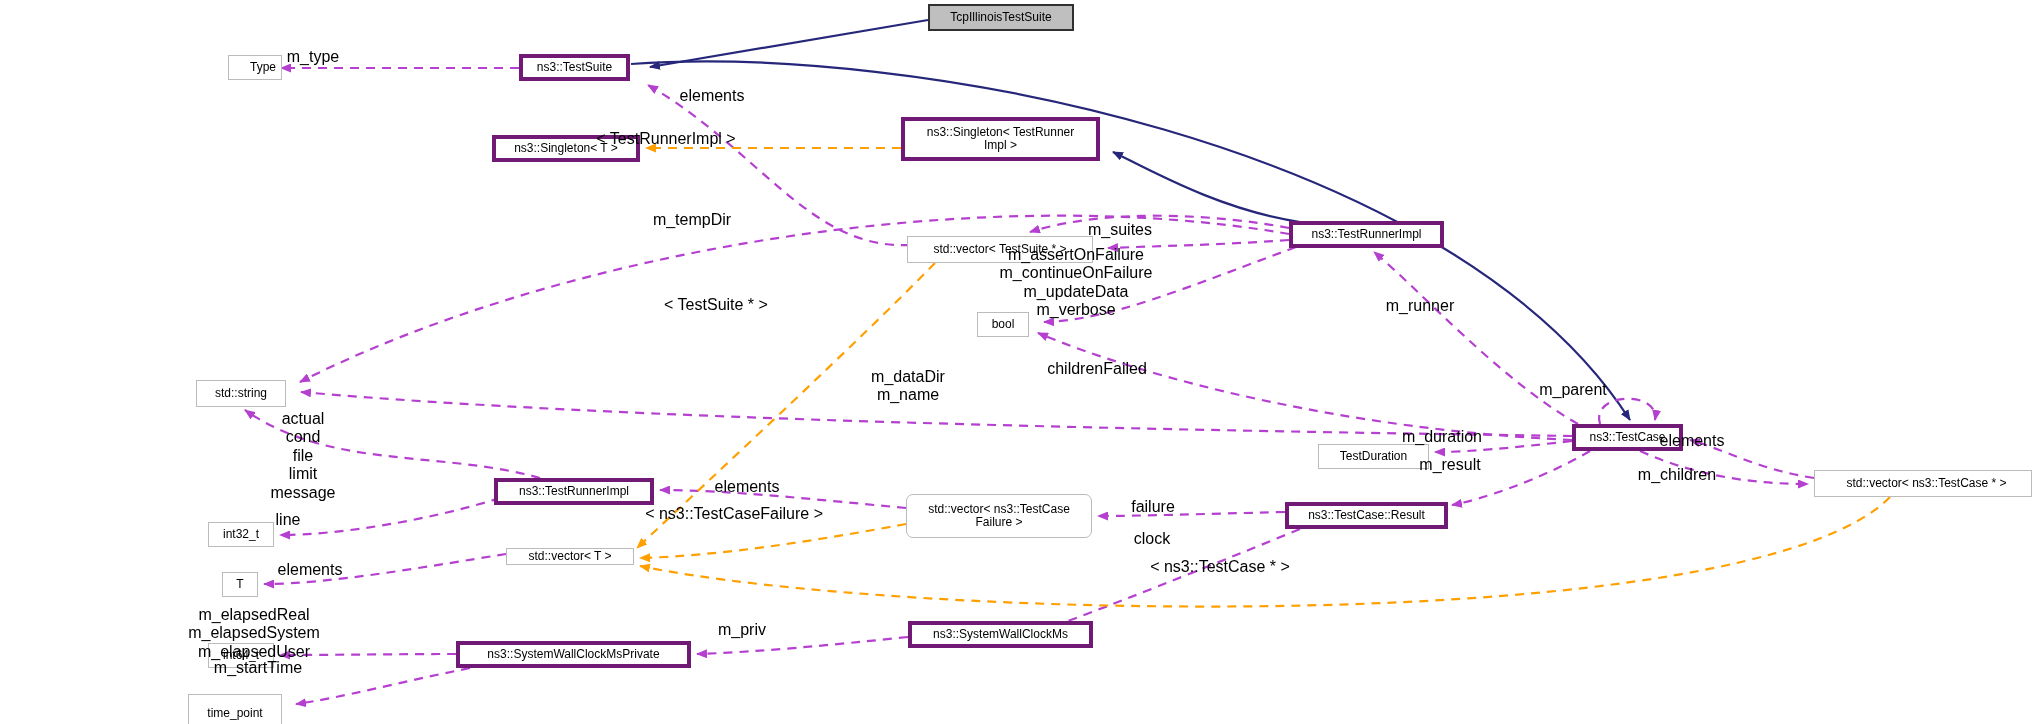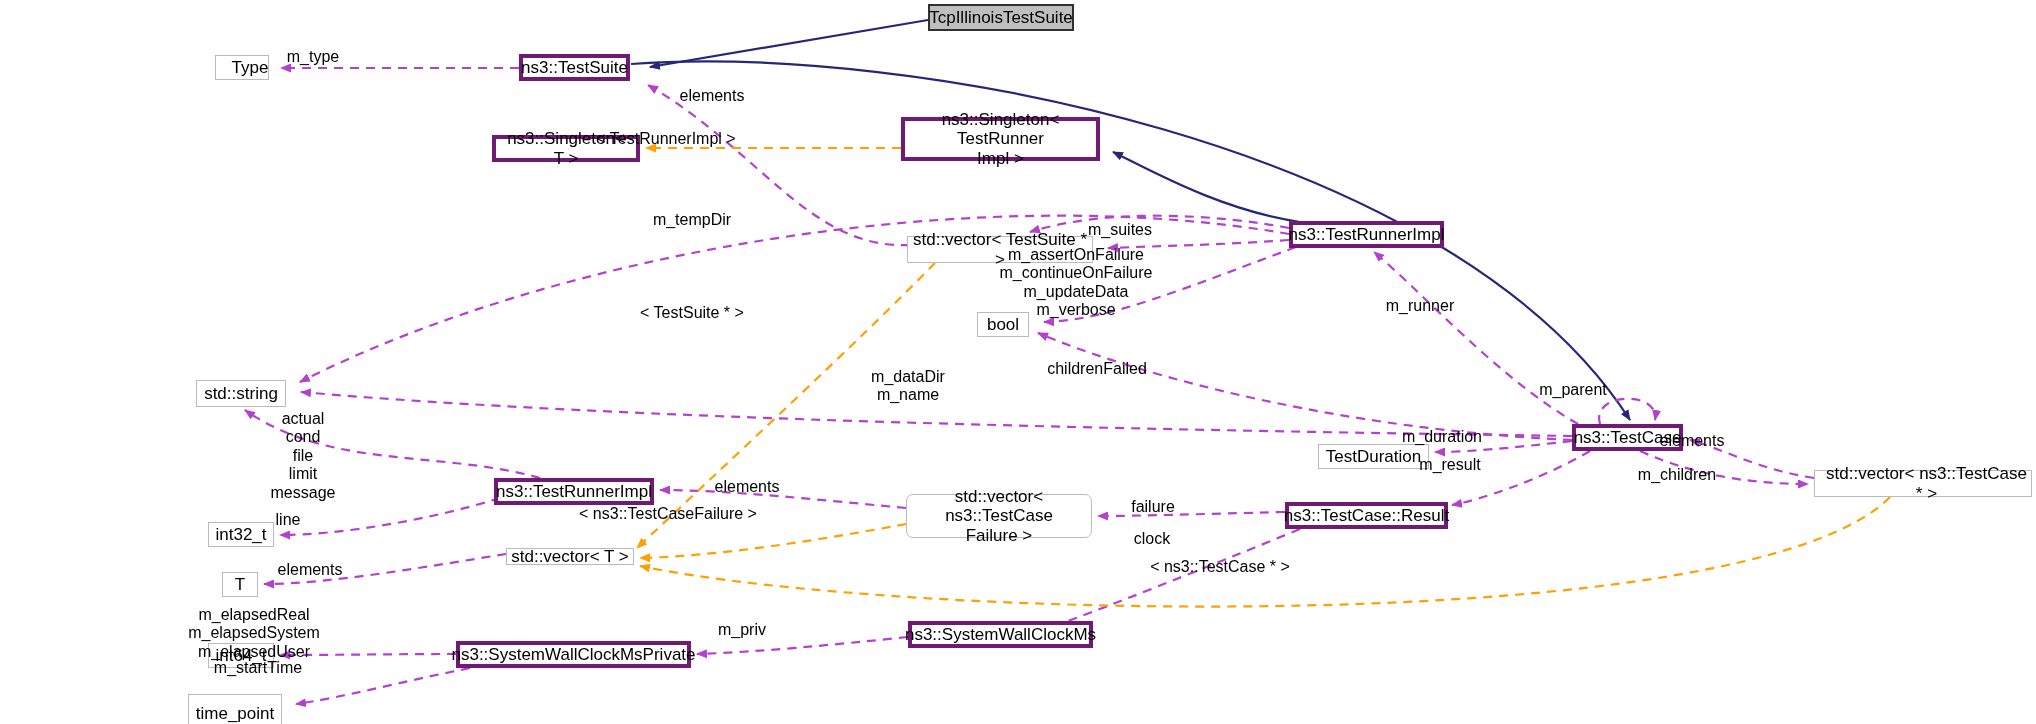--- a/index.html
+++ b/index.html
@@ -24,21 +24,21 @@
     height: 724px;
     pointer-events: none;
   }
   .node {
     position: absolute;
     box-sizing: border-box;
     display: flex;
     align-items: center;
     justify-content: center;
     text-align: center;
-    font-size: 17px;
+    font-size: 12px;
     line-height: 1.12;
     color: #000000;
     background: #ffffff;
     white-space: pre-line;
     padding: 1px 4px;
     z-index: 5;
   }
   
   .node.plain {
     border: 1px solid #bbbbbb;
@@ -145,21 +145,21 @@
 
       <path d="M935,263 C 860,340 720,470 637,548" marker-end="url(#arrow-tpl)"></path>
 
       <path d="M906,524 C 820,540 720,556 640,558" marker-end="url(#arrow-tpl)"></path>
 
       <path d="M1890,497 C 1750,640 900,620 640,566" marker-end="url(#arrow-tpl)"></path>
     </g>
   </svg>
 
   <div class="node current" style="left: 928px; top: 4px; width: 146px; height: 27px;">TcpIllinoisTestSuite</div>
-  <div class="node plain" style="left: 215px; top: 55px; width: 54px; height: 25px; padding-left: 20px;">Type</div>
+  <div class="node plain" style="left: 228px; top: 55px; width: 54px; height: 25px; padding-left: 20px;">Type</div>
   <div class="node klass" style="left: 519px; top: 54px; width: 111px; height: 27px;">ns3::TestSuite</div>
   <div class="node klass" style="left: 492px; top: 135px; width: 148px; height: 27px;">ns3::Singleton&lt; T &gt;</div>
   <div class="node klass" style="left: 901px; top: 117px; width: 199px; height: 44px;">ns3::Singleton&lt; TestRunner
 Impl &gt;</div>
   <div class="node plain" style="left: 907px; top: 236px; width: 186px; height: 27px;">std::vector&lt; TestSuite * &gt;</div>
   <div class="node klass" style="left: 1289px; top: 221px; width: 155px; height: 27px;">ns3::TestRunnerImpl</div>
   <div class="node plain" style="left: 977px; top: 312px; width: 52px; height: 25px;">bool</div>
   <div class="node plain" style="left: 196px; top: 380px; width: 90px; height: 27px;">std::string</div>
   <div class="node klass" style="left: 1572px; top: 424px; width: 111px; height: 27px;">ns3::TestCase</div>
   <div class="node plain" style="left: 1318px; top: 444px; width: 111px; height: 25px;">TestDuration</div>
@@ -178,37 +178,37 @@
 
   <div class="edge-label" style="left: 313px; top: 48px; width: 120px; margin-left: -60px;">m_type</div>
   <div class="edge-label" style="left: 712px; top: 87px; width: 120px; margin-left: -60px;">elements</div>
   <div class="edge-label" style="left: 666px; top: 130px; width: 200px; margin-left: -100px;">&lt; TestRunnerImpl &gt;</div>
   <div class="edge-label" style="left: 692px; top: 211px; width: 140px; margin-left: -70px;">m_tempDir</div>
   <div class="edge-label" style="left: 1120px; top: 221px; width: 120px; margin-left: -60px;">m_suites</div>
   <div class="edge-label" style="left: 1076px; top: 246px; width: 220px; margin-left: -110px;">m_assertOnFailure
 m_continueOnFailure
 m_updateData
 m_verbose</div>
-  <div class="edge-label" style="left: 692px; top: 296px; width: 180px; margin-left: -90px; margin-top: 8px;">&lt; TestSuite * &gt;</div>
+  <div class="edge-label" style="left: 716px; top: 296px; width: 180px; margin-left: -90px;">&lt; TestSuite * &gt;</div>
   <div class="edge-label" style="left: 1420px; top: 297px; width: 130px; margin-left: -65px;">m_runner</div>
   <div class="edge-label" style="left: 1097px; top: 360px; width: 170px; margin-left: -85px;">childrenFailed</div>
   <div class="edge-label" style="left: 908px; top: 368px; width: 140px; margin-left: -70px;">m_dataDir
 m_name</div>
   <div class="edge-label" style="left: 1573px; top: 381px; width: 130px; margin-left: -65px;">m_parent</div>
   <div class="edge-label" style="left: 303px; top: 410px; width: 120px; margin-left: -60px;">actual
 cond
 file
 limit
 message</div>
   <div class="edge-label" style="left: 1442px; top: 428px; width: 140px; margin-left: -70px;">m_duration</div>
   <div class="edge-label" style="left: 1692px; top: 432px; width: 120px; margin-left: -60px;">elements</div>
   <div class="edge-label" style="left: 1450px; top: 456px; width: 120px; margin-left: -60px;">m_result</div>
   <div class="edge-label" style="left: 1677px; top: 466px; width: 140px; margin-left: -70px;">m_children</div>
   <div class="edge-label" style="left: 747px; top: 478px; width: 120px; margin-left: -60px;">elements</div>
-  <div class="edge-label" style="left: 668px; top: 505px; width: 230px; margin-left: -115px;">&lt; ns3::TestCaseFailure &gt;</div>
+  <div class="edge-label" style="left: 708px; top: 505px; width: 230px; margin-left: -115px; text-align: right;">&lt; ns3::TestCaseFailure &gt;</div>
   <div class="edge-label" style="left: 1153px; top: 498px; width: 110px; margin-left: -55px;">failure</div>
   <div class="edge-label" style="left: 288px; top: 511px; width: 80px; margin-left: -40px;">line</div>
   <div class="edge-label" style="left: 1152px; top: 530px; width: 110px; margin-left: -55px;">clock</div>
   <div class="edge-label" style="left: 310px; top: 561px; width: 120px; margin-left: -60px;">elements</div>
   <div class="edge-label" style="left: 1220px; top: 558px; width: 220px; margin-left: -110px;">&lt; ns3::TestCase * &gt;</div>
   <div class="edge-label" style="left: 254px; top: 606px; width: 160px; margin-left: -80px;">m_elapsedReal
 m_elapsedSystem
 m_elapsedUser</div>
   <div class="edge-label" style="left: 742px; top: 621px; width: 110px; margin-left: -55px;">m_priv</div>
   <div class="edge-label" style="left: 258px; top: 659px; width: 150px; margin-left: -75px;">m_startTime</div>

